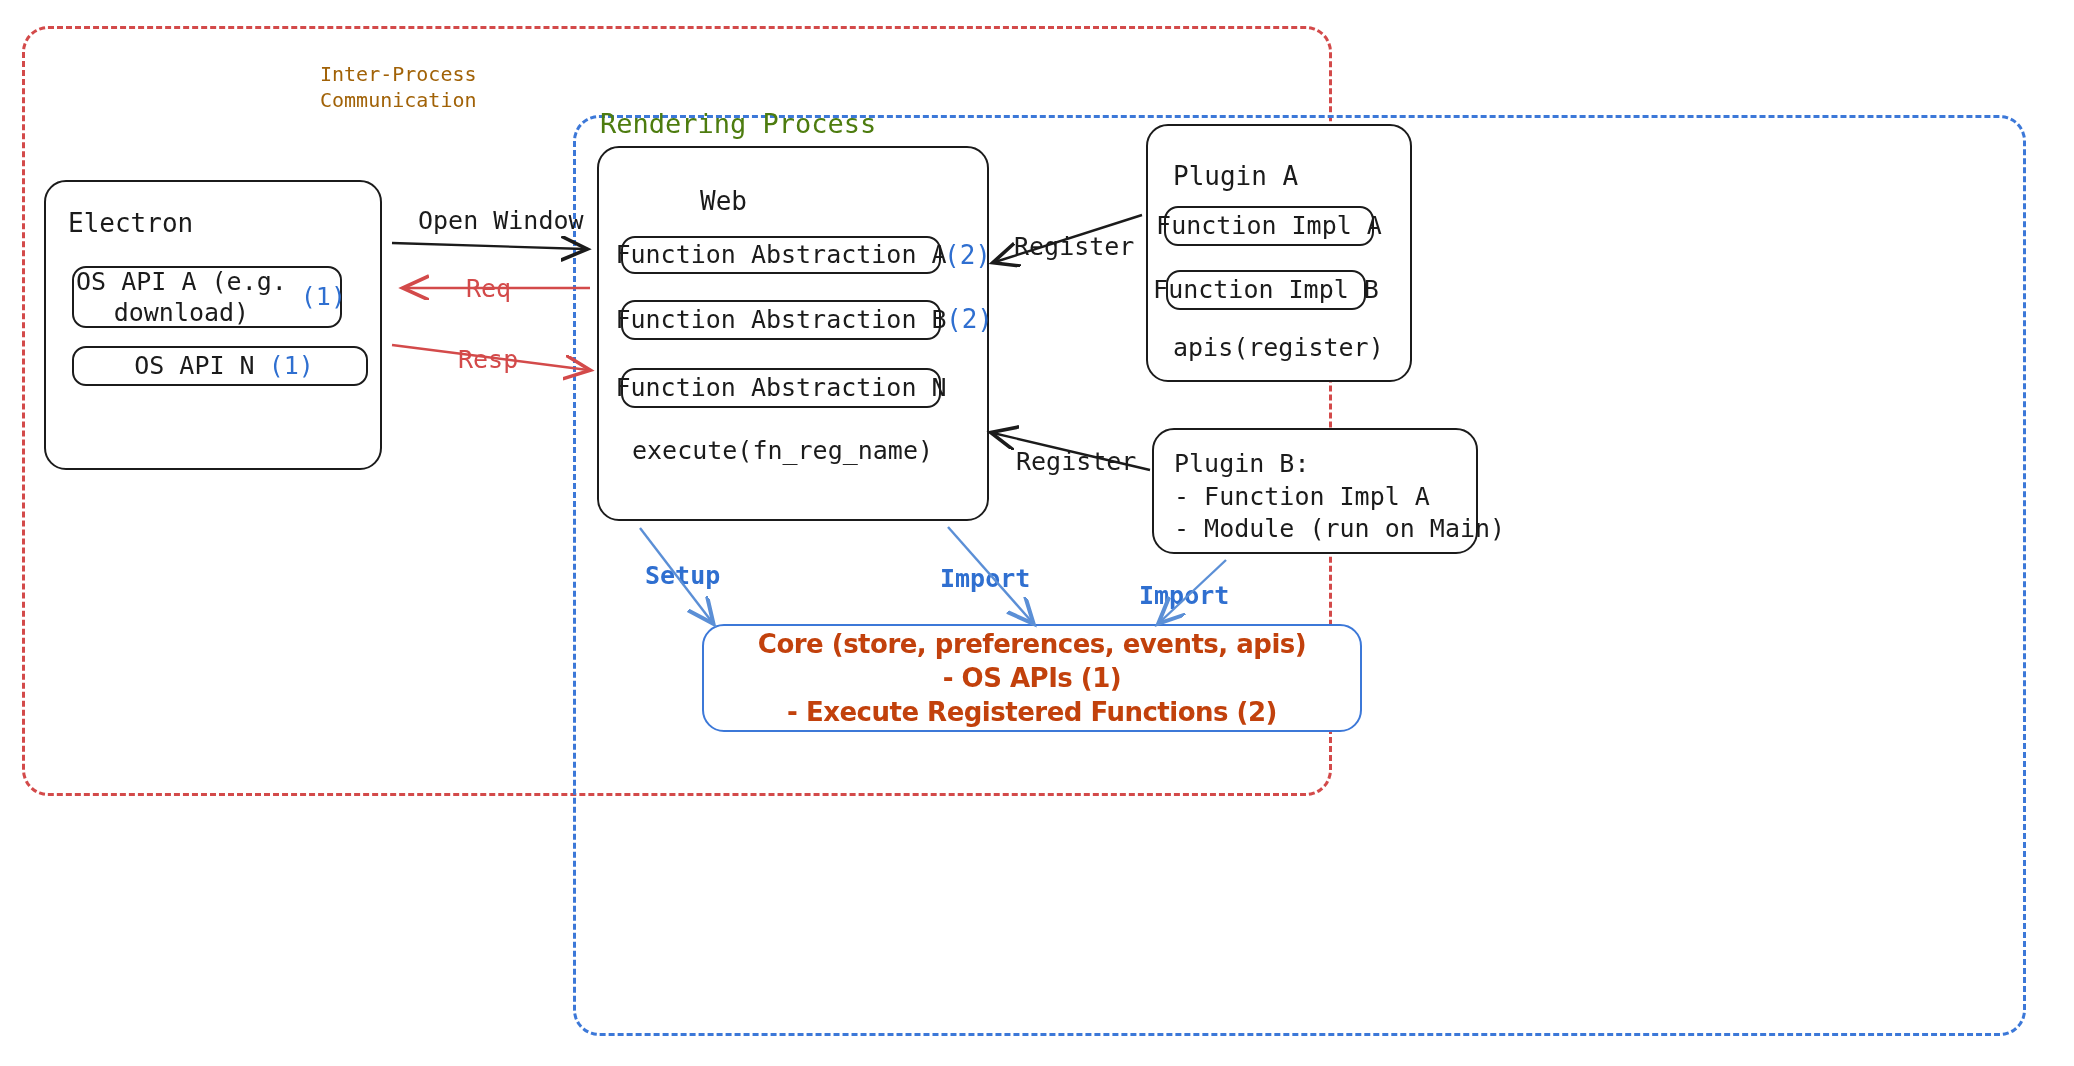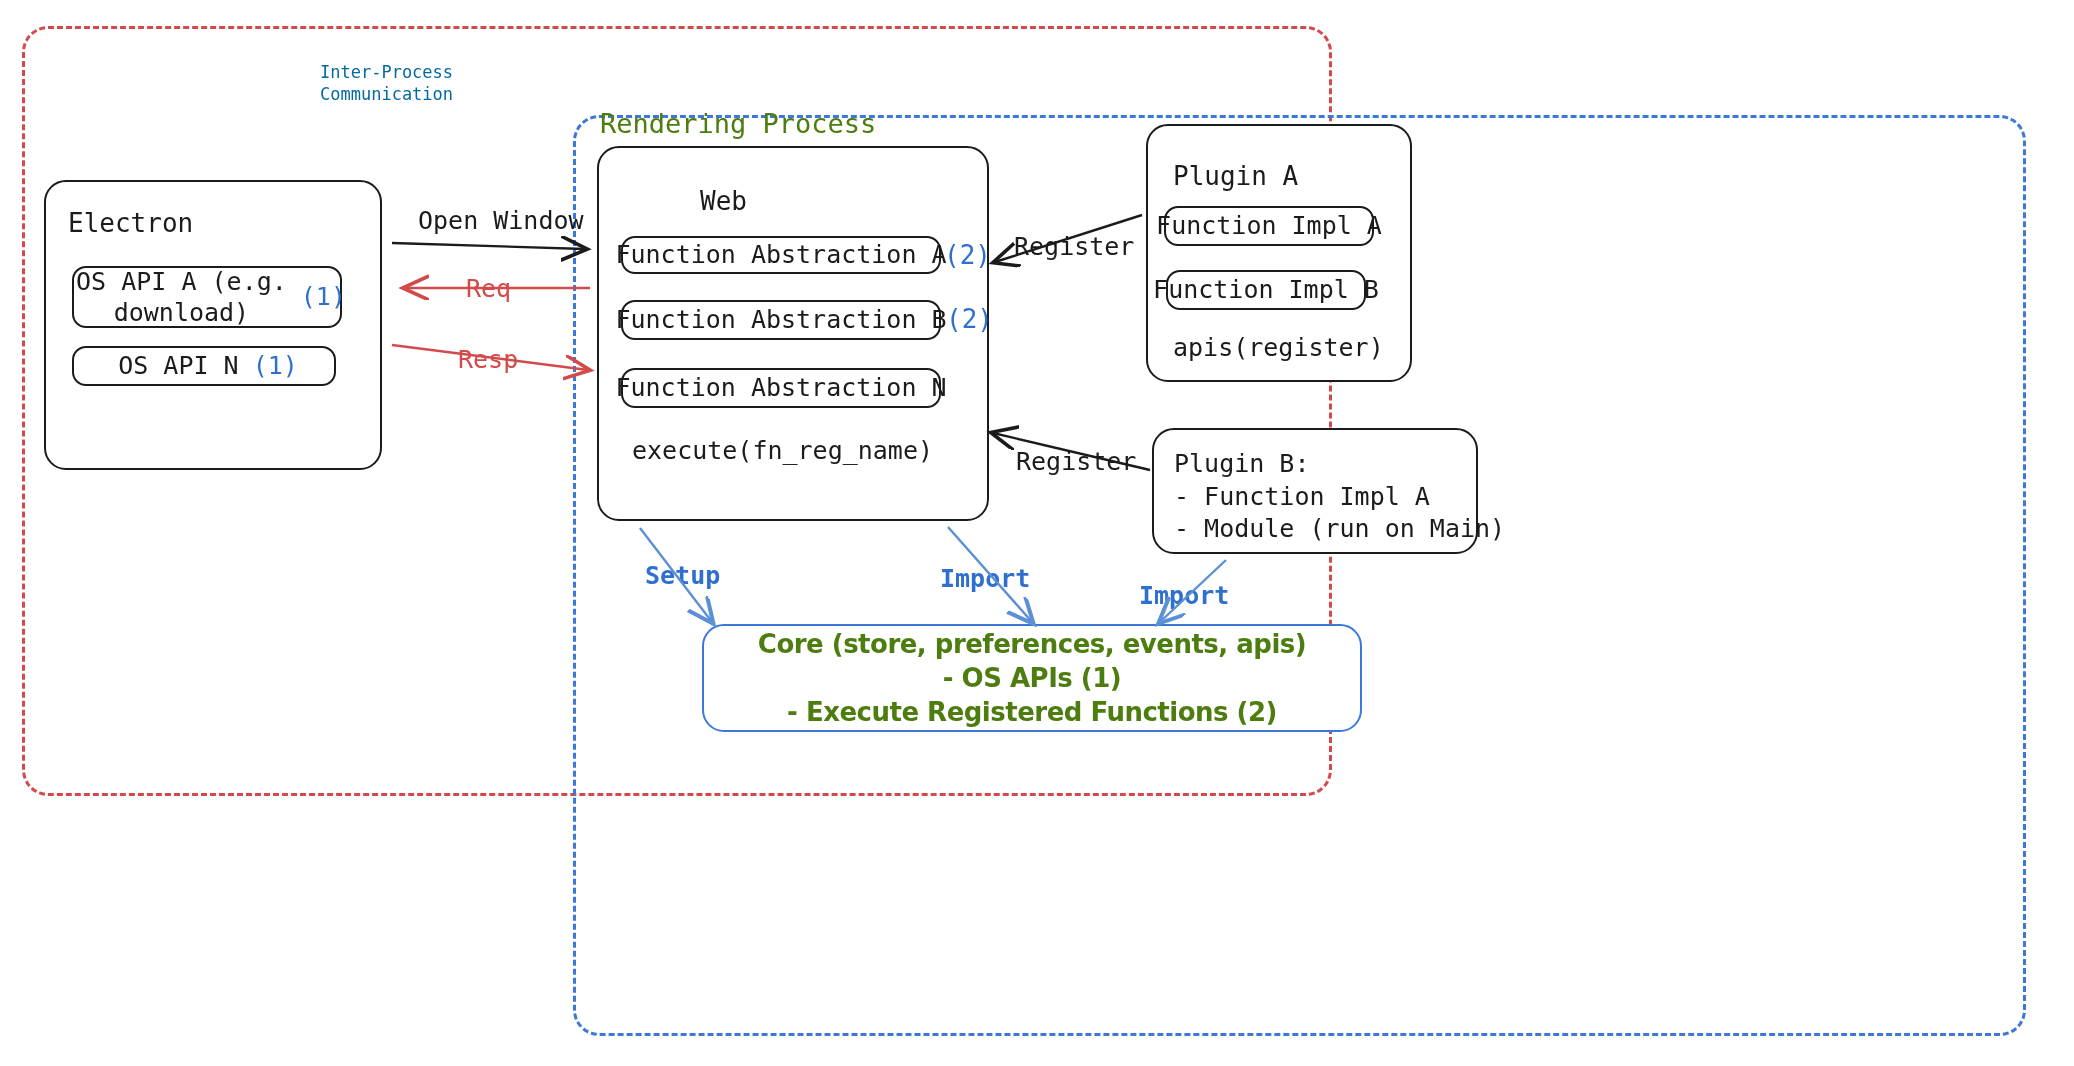--- a/index.html
+++ b/index.html
@@ -35,22 +35,22 @@
     border-color: #3c78d8;
   }
 
   .group-label {
     position: absolute;
     white-space: pre;
     line-height: 1.28;
   }
   #ipc-label {
     left: 320px; top: 62px;
-    color: #0369a1;
-    font-size: 17px;
+    color: #a16207;
+    font-size: 20px;
   }
   #render-label {
     left: 600px; top: 107px;
     color: #4d7c0f;
     font-size: 27px;
   }
 
   
   .box {
     position: absolute;
@@ -91,21 +91,21 @@
     color: #1b1b1b;
     font-size: 25px;
     white-space: pre;
     line-height: 1.3;
   }
 
   
   #electron-box { left: 44px; top: 180px; width: 338px; height: 290px; }
   #electron-title { left: 68px; top: 208px; }
   #os-api-a { left: 72px; top: 266px; width: 270px; height: 62px; }
-  #os-api-n { left: 72px; top: 346px; width: 264px; height: 40px; }
+  #os-api-n { left: 72px; top: 346px; width: 296px; height: 40px; }
   .api-row { display: flex; align-items: center; justify-content: center; gap: 14px; }
   .api-row .api-label { text-align: center; padding-left: 8px; }
   .api-row .api-mark { color: #2f6fd0; }
 
   
   #web-box { left: 597px; top: 146px; width: 392px; height: 375px; }
   #web-title { left: 700px; top: 186px; }
   #fn-abs-a { left: 621px; top: 236px; width: 320px; height: 38px; }
   #fn-abs-b { left: 621px; top: 300px; width: 320px; height: 40px; }
   #fn-abs-n { left: 621px; top: 368px; width: 320px; height: 40px; }
@@ -124,21 +124,21 @@
   #plugin-b-box { left: 1152px; top: 428px; width: 326px; height: 126px; }
   #plugin-b-text { left: 1174px; top: 448px; }
 
   
   #core-box {
     left: 702px; top: 624px; width: 660px; height: 108px;
     border: 2.6px solid #3c78d8; border-radius: 22px;
     display: flex; align-items: center; justify-content: center;
   }
   #core-text {
-    color: #4d7c0f;
+    color: #c2410c;
     font-size: 26px;
     text-align: center;
     line-height: 1.32;
     white-space: pre;
     font-family: "DejaVu Sans", "Liberation Sans", sans-serif;
     font-weight: bold;
     letter-spacing: -0.5px;
   }
 
   

